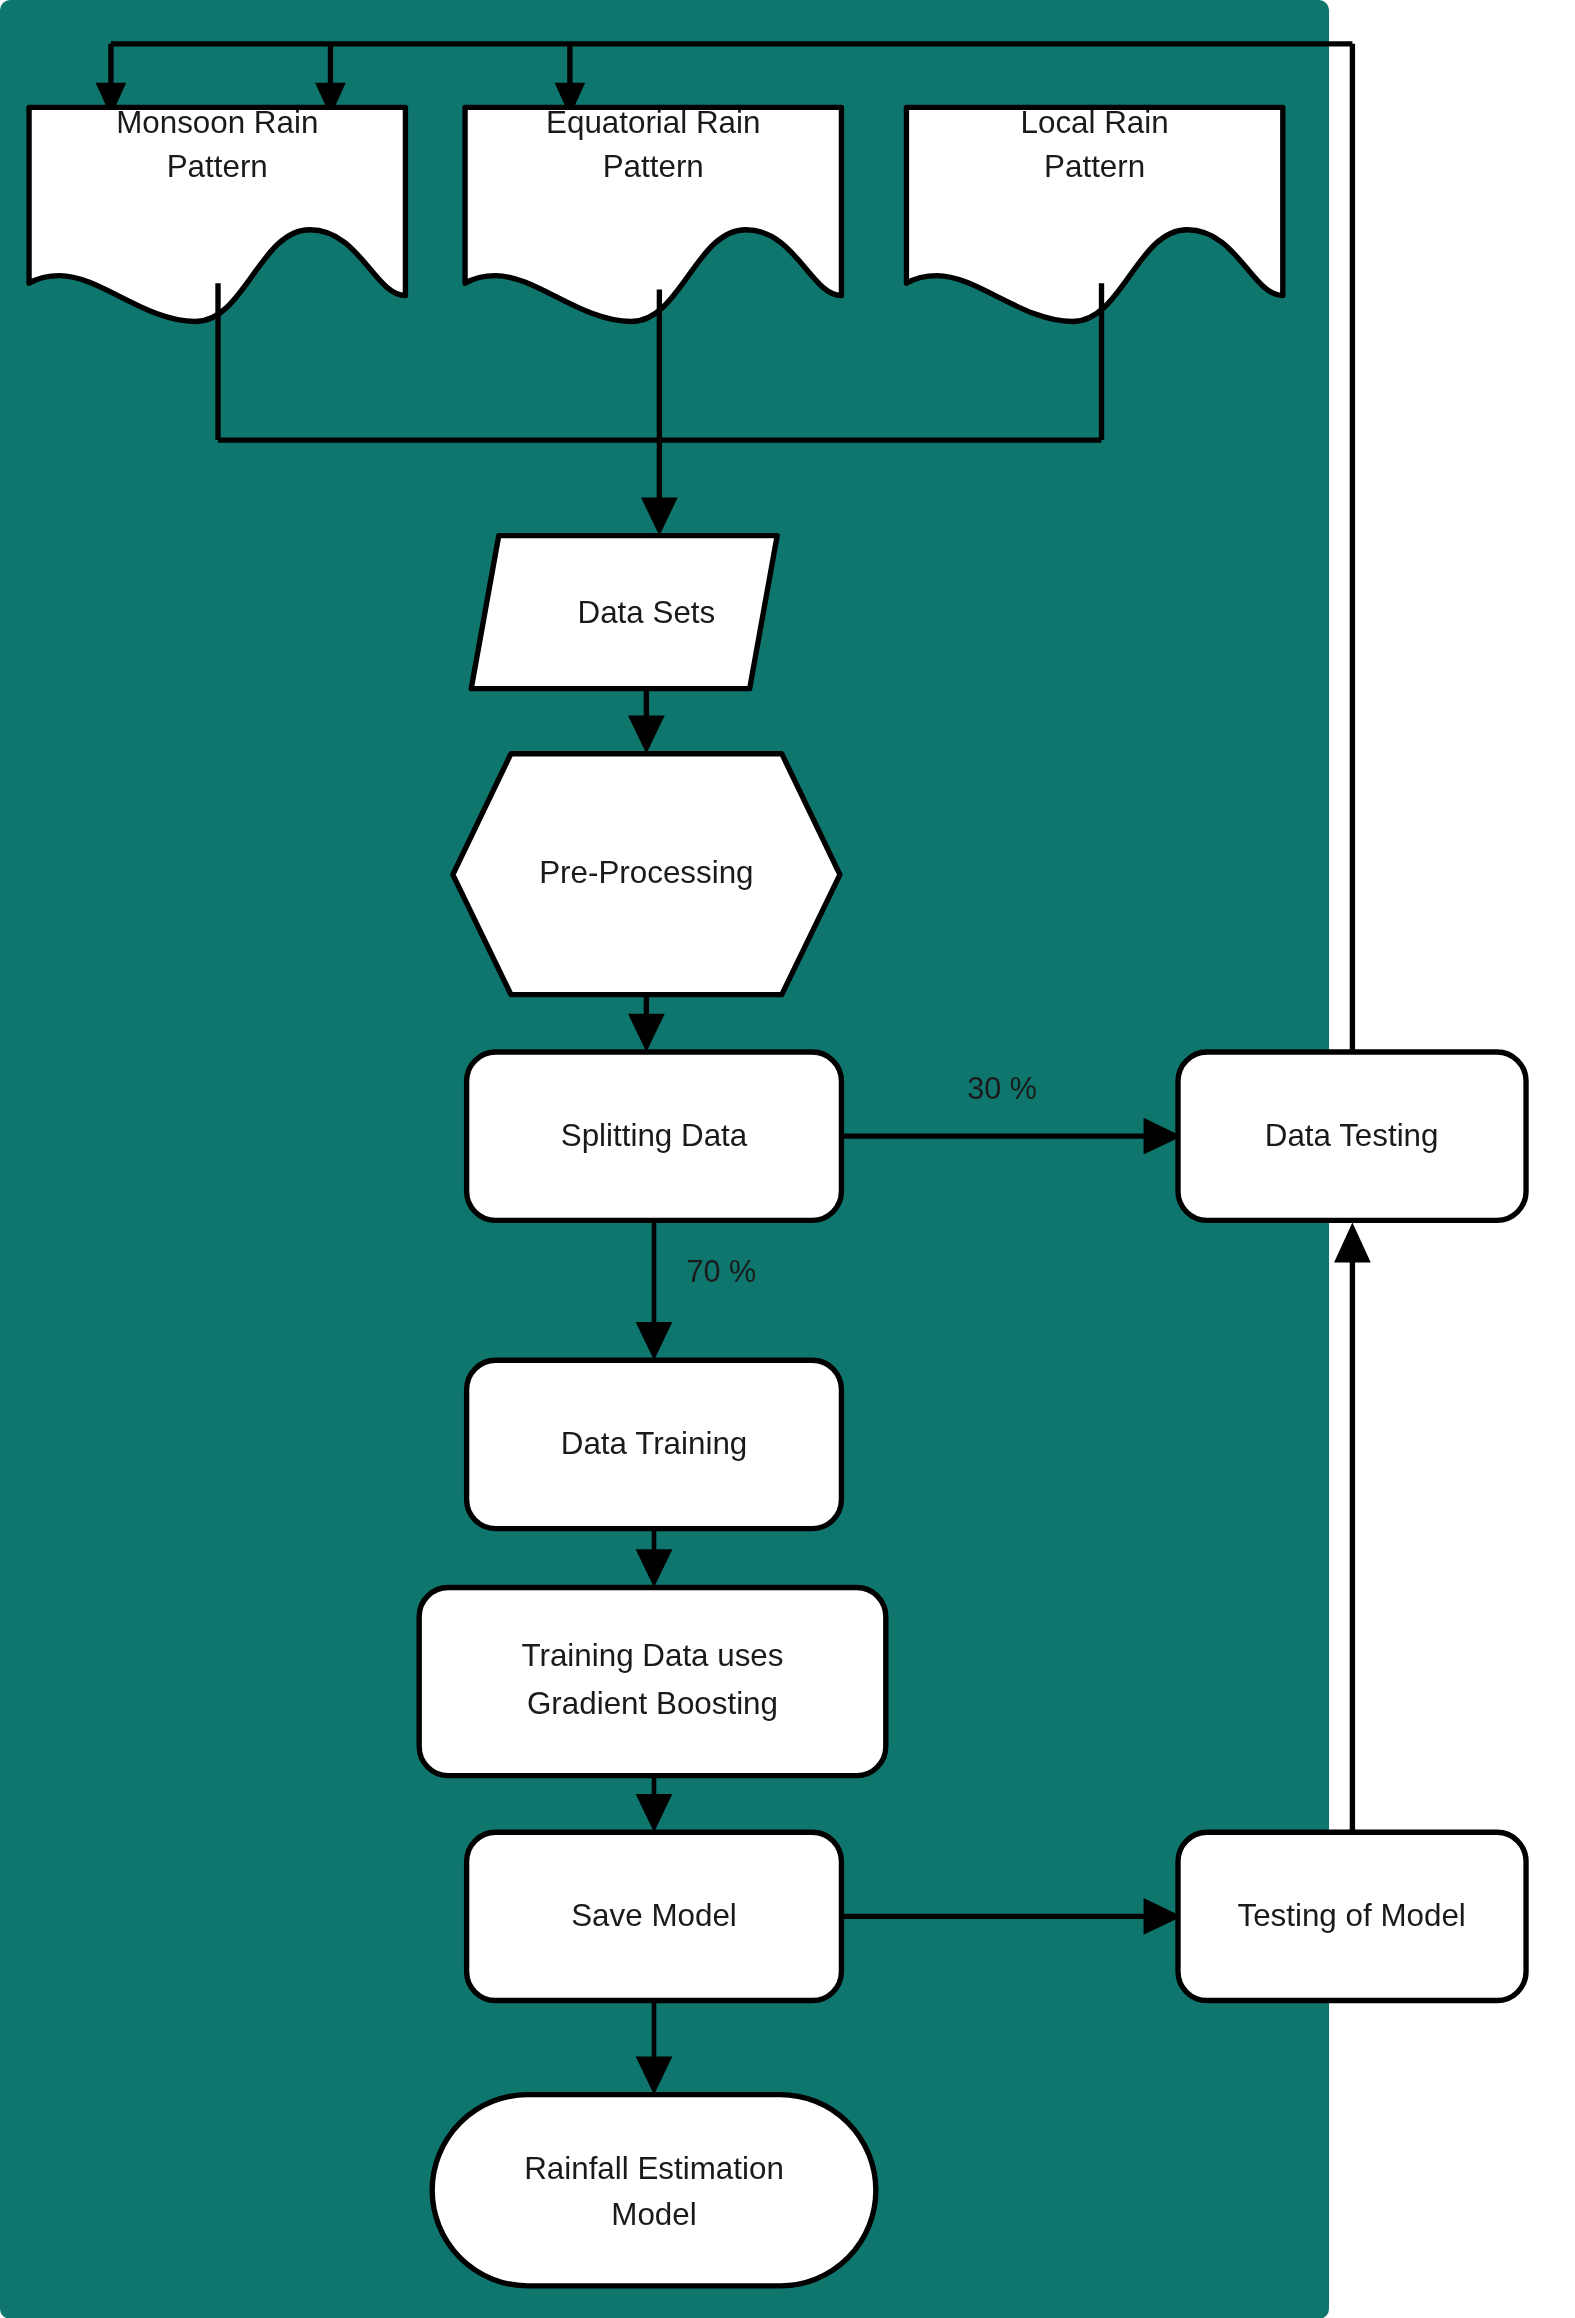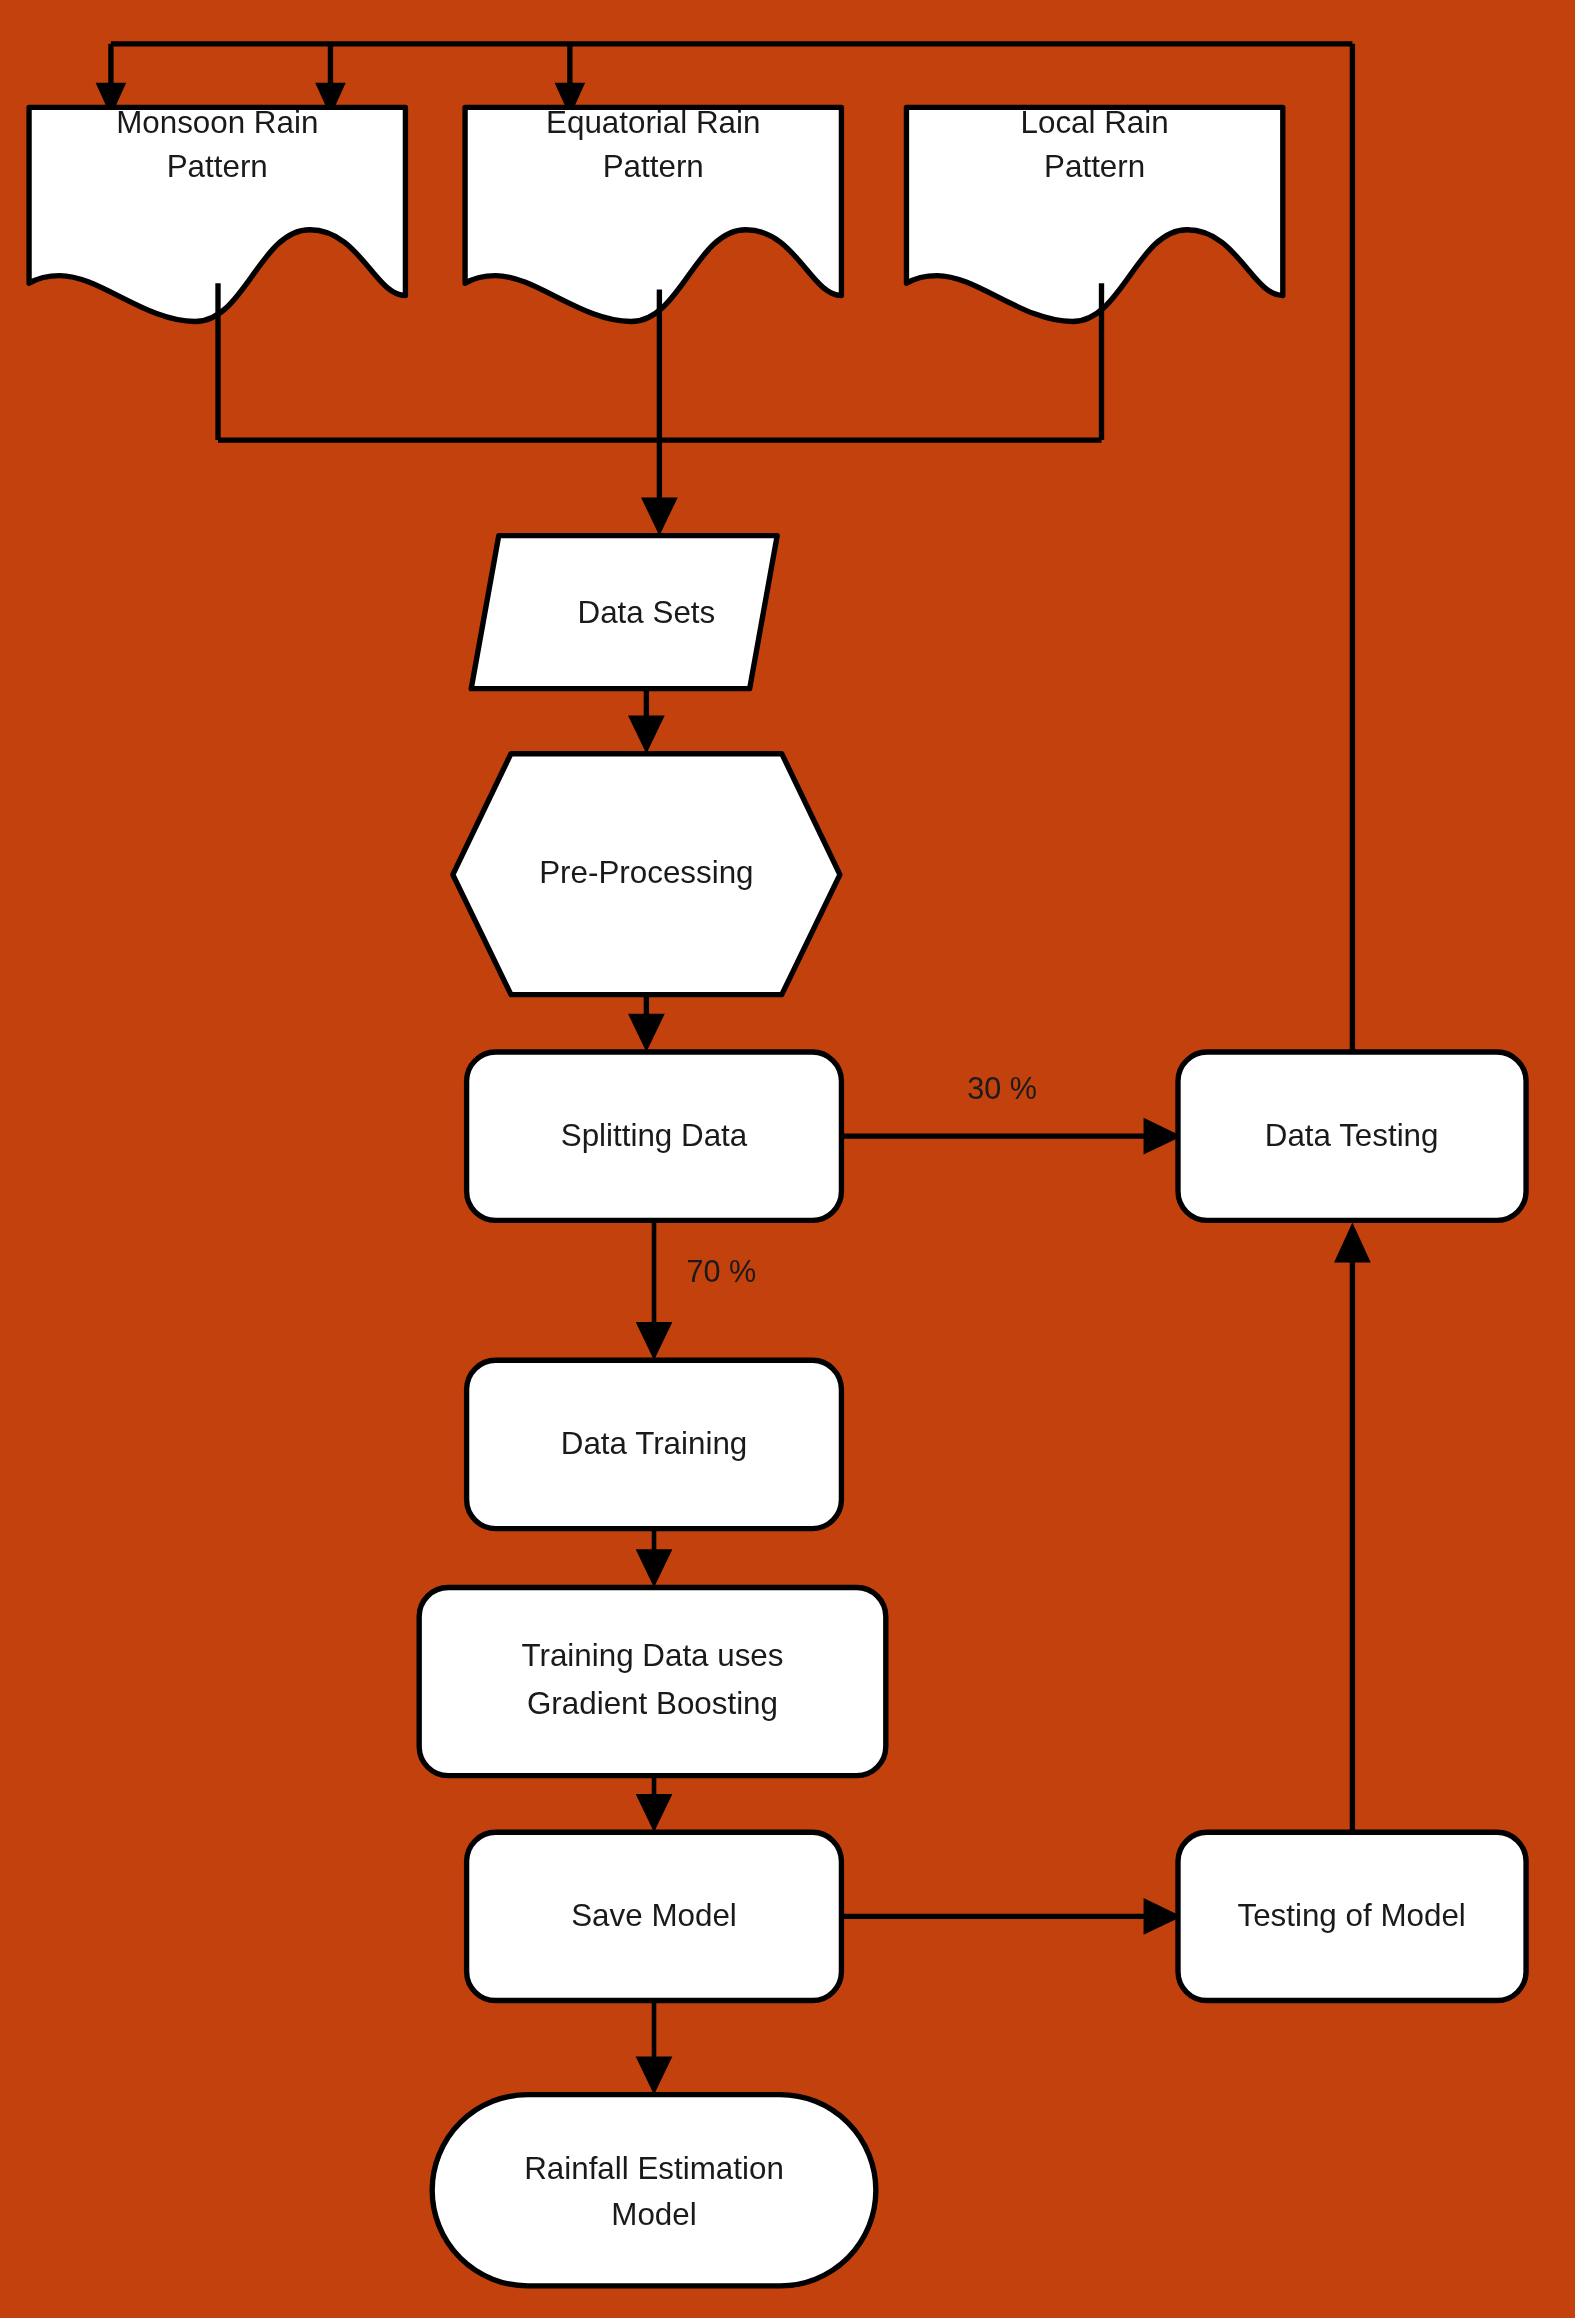--- a/index.html
+++ b/index.html
@@ -9,23 +9,24 @@
     background: #ffffff;
   }
   body {
     width: 1575px;
     height: 2319px;
     font-family: "Liberation Sans", sans-serif;
     overflow: hidden;
   }
   #flowchart-root {
     position: relative;
-    width: 1575px;
+    width: 1329px;
     height: 2319px;
-    background: #c2410c;
+    background: #0f766e;
+    border-radius: 10px;
   }
   svg.diagram {
     display: block;
     width: 1575px;
     height: 2319px;
   }
   .shape {
     fill: #ffffff;
     stroke: #000000;
     stroke-width: 7;

